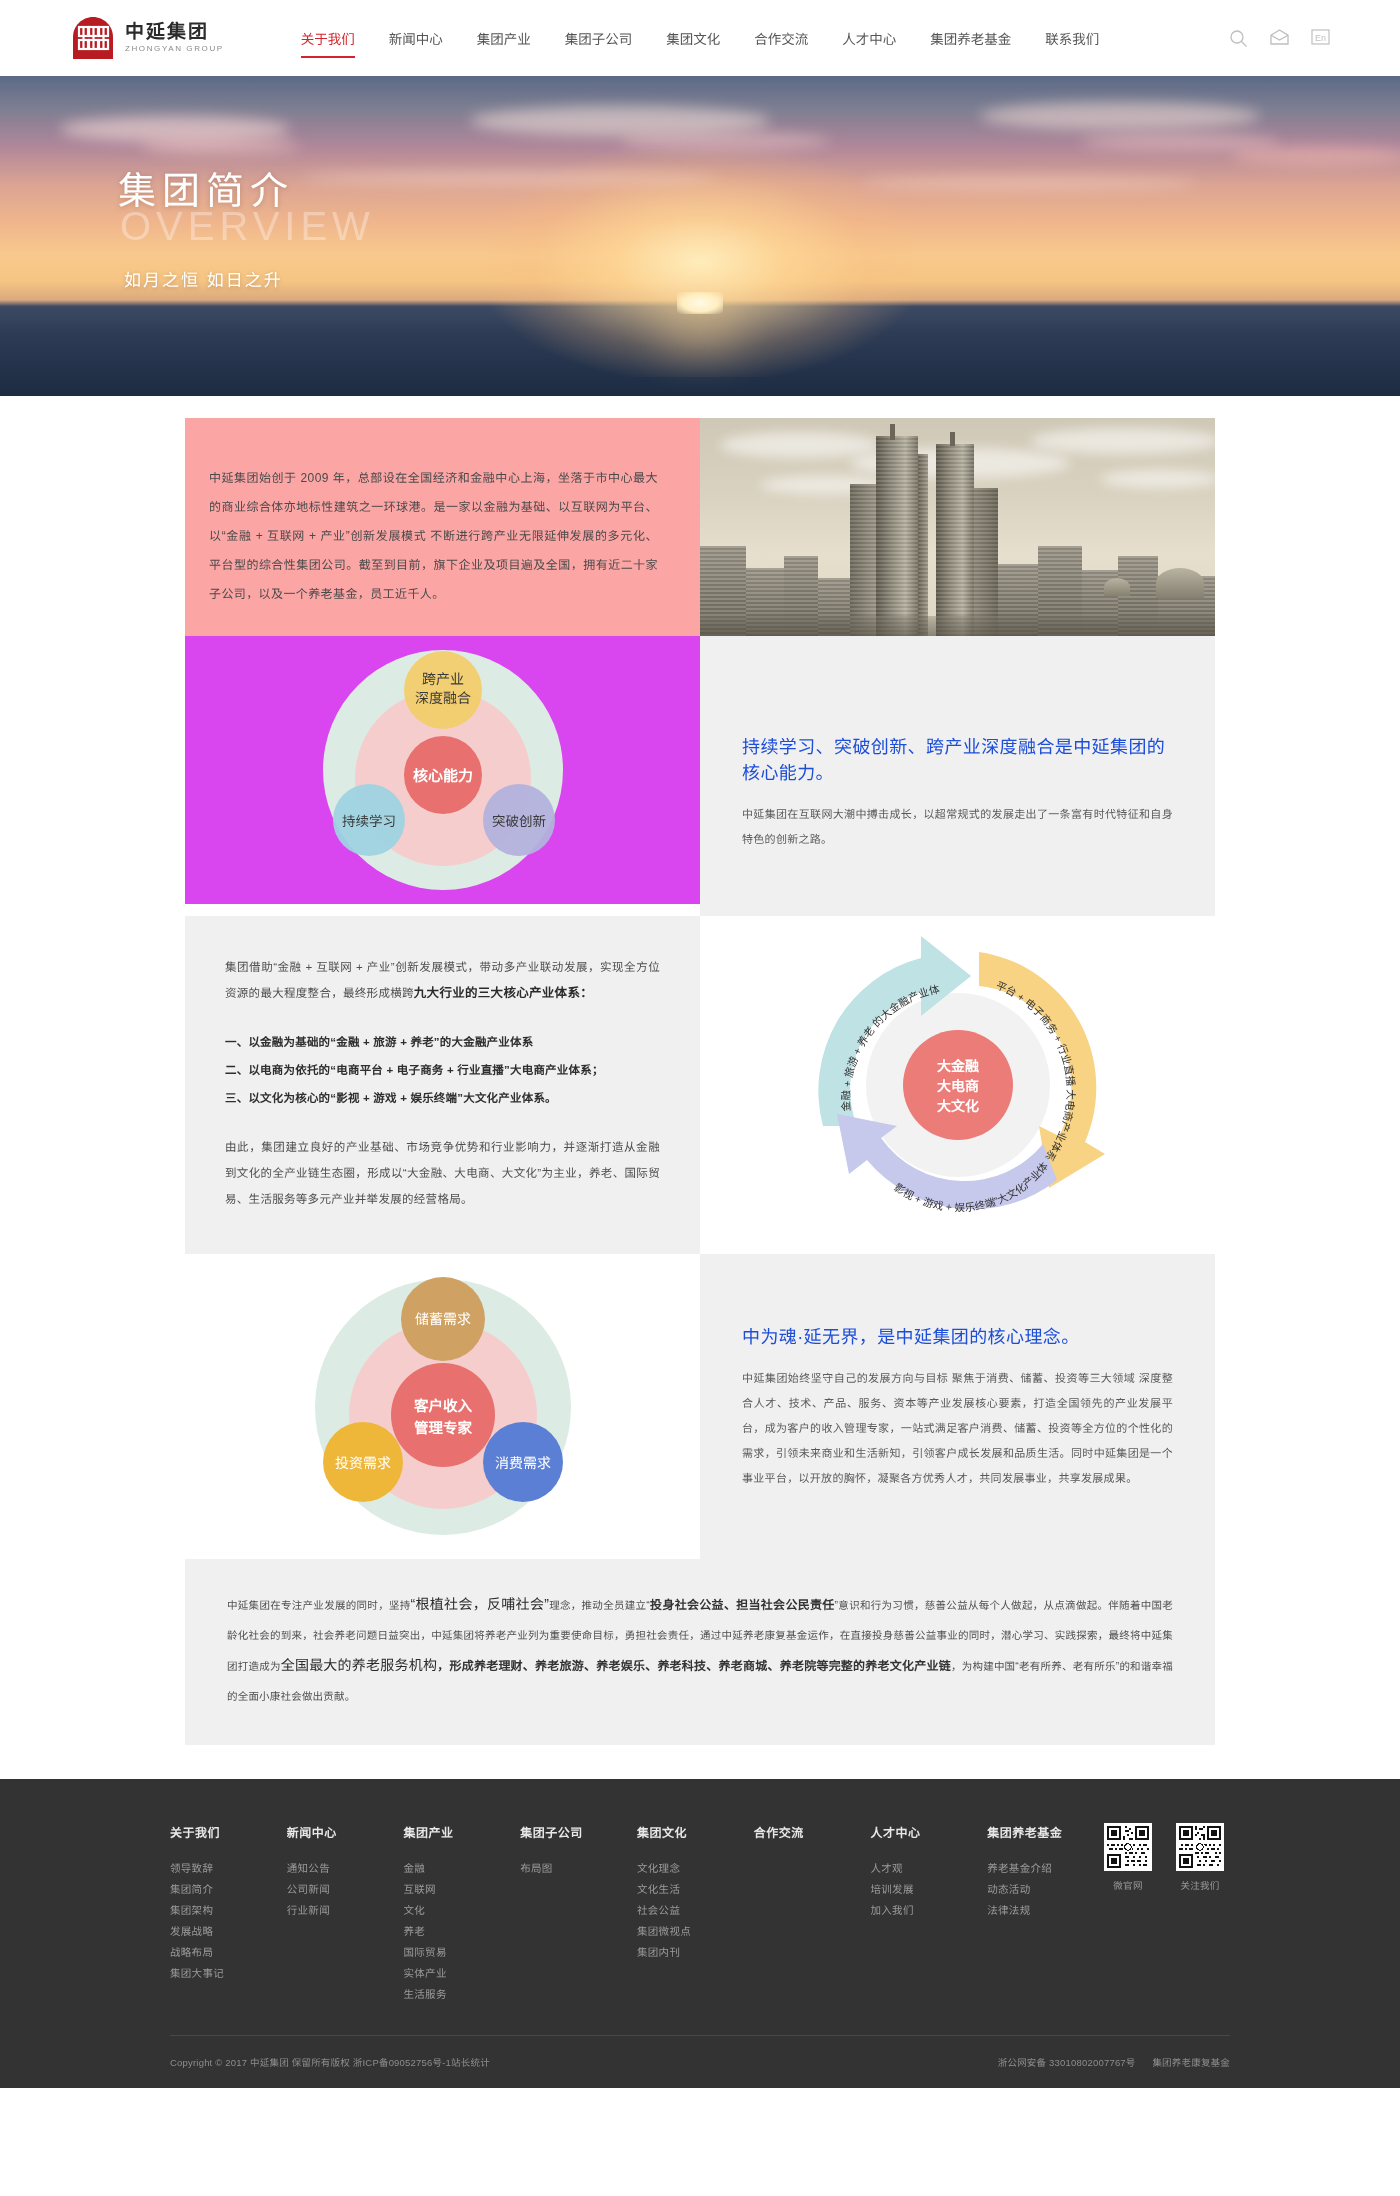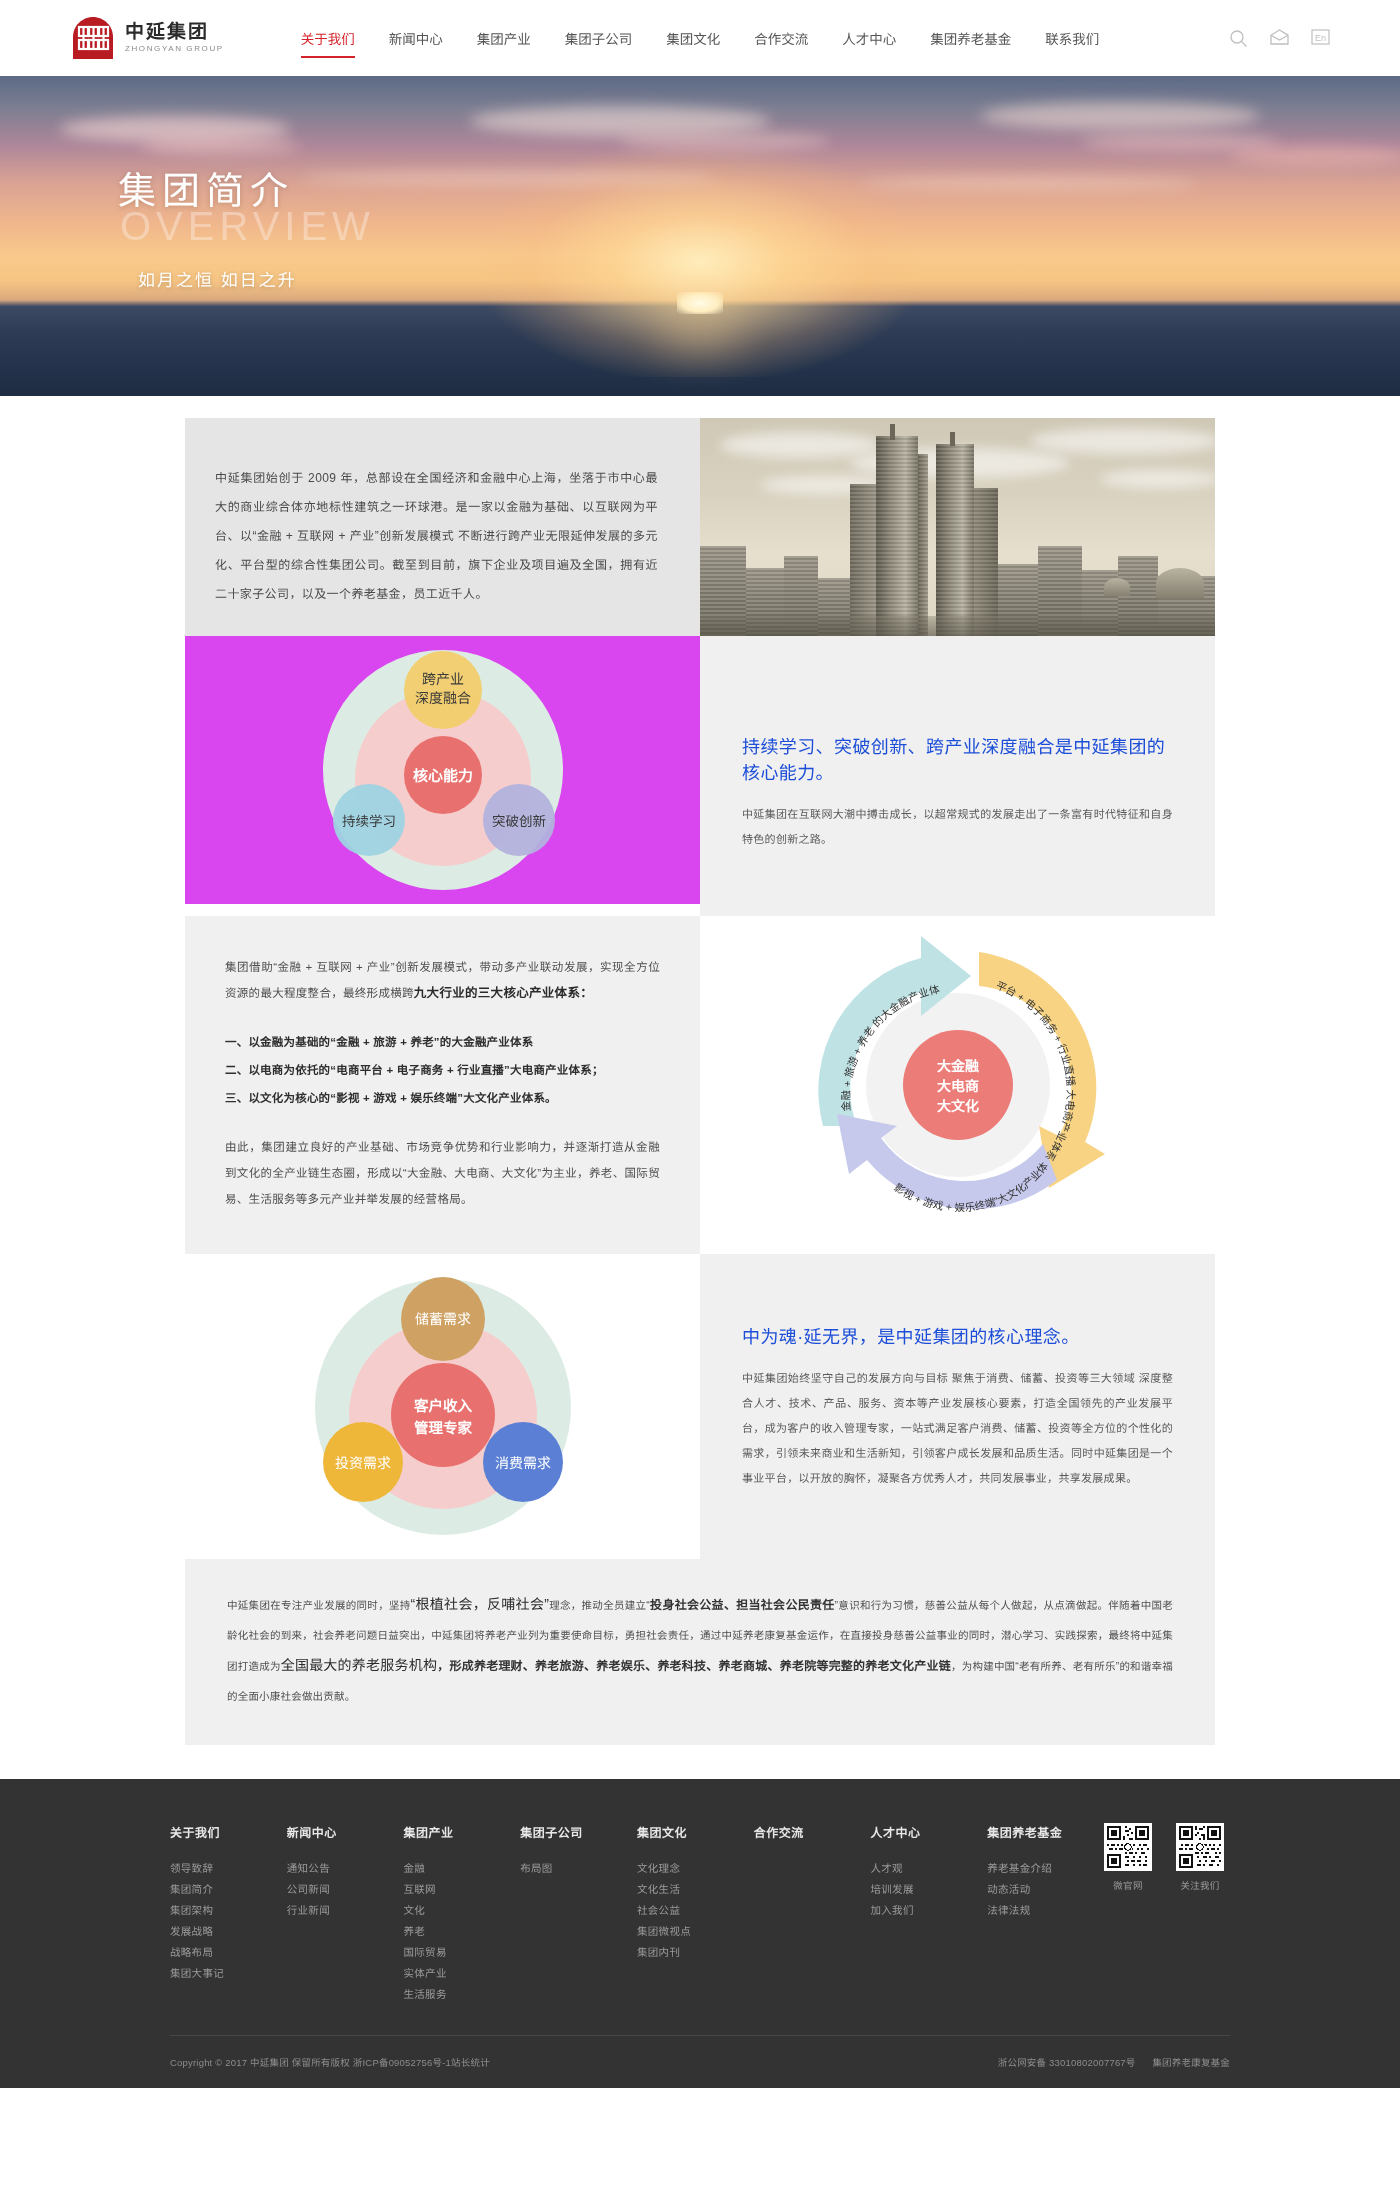--- a/index.html
+++ b/index.html
@@ -111,38 +111,38 @@
   .hero-sub-en {
     position: absolute;
     left: 50px; top: 128px;
     font-size: 40px;
     letter-spacing: 5px;
     color: rgba(255,255,255,.33);
     font-weight: 400;
   }
   .hero-slogan {
     position: absolute;
-    left: 68px; top: 190px;
+    left: 54px; top: 190px;
     font-size: 17px;
     letter-spacing: 2px;
     color: #ffffff;
     text-shadow: 0 1px 4px rgba(80,50,30,.3);
   }
 
   
   .page-bg { background: #ffffff; padding: 22px 0 0 0; }
   .container { width: 1030px; margin: 0 auto; }
 
   .grid-row { display: flex; }
 
   
   .r1-text {
     width: 515px; height: 218px;
-    padding: 46px 42px 0 30px;
-    background: #e5e5e5;
+    padding: 46px 42px 0 24px;
+    background: #fca5a5;
   }
   .r1-text p {
     font-size: 12px;
     line-height: 29px;
     color: #4a4a4a;
     letter-spacing: .4px;
     text-align: justify;
   }
   .r1-img {
     width: 515px; height: 218px;

